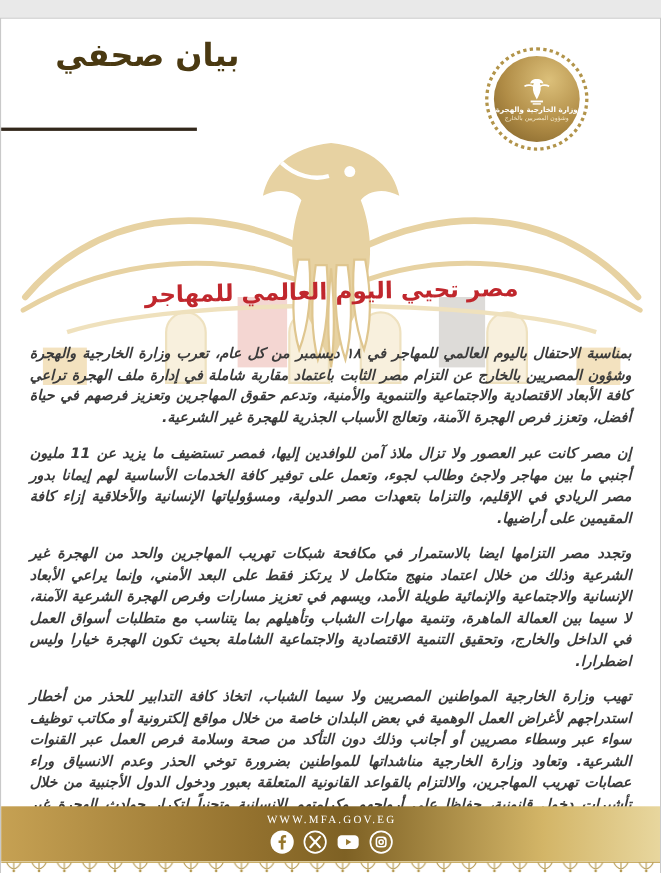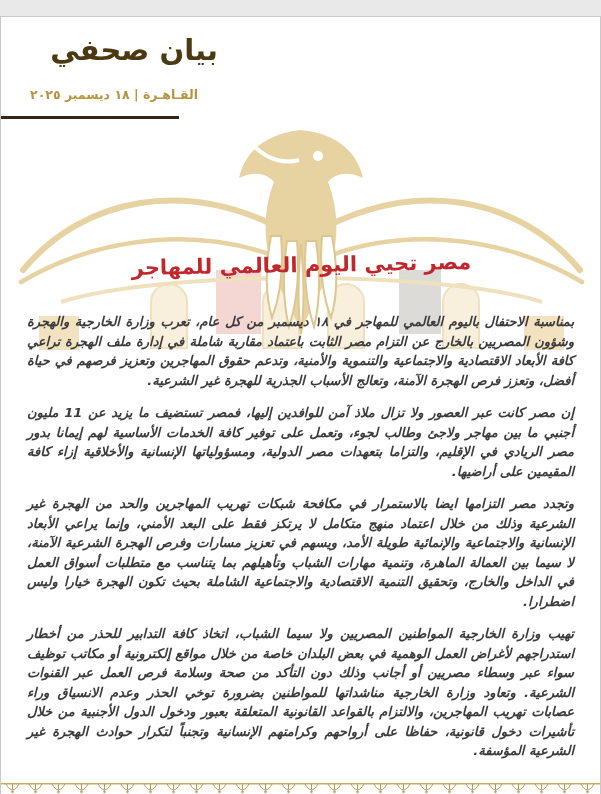--- a/index.html
+++ b/index.html
@@ -64,23 +64,34 @@
   .social-row svg{display:block;}
   
   .ornament{position:absolute;top:766px;left:0;width:601px;height:22px;z-index:3;}
 </style>
 </head>
 <body>
 
 <div class="page">
 
   <div class="press-title">بيان صحفي</div>
-  <div class="dateline">القـاهـرة | ١٨ ديسمبر ٢٠٢٥</div>
   <div class="header-rule"></div>
 
+  <div class="seal">
+    <div class="seal-inner">
+      <svg width="30" height="28" viewBox="0 0 32 30">
+        <path d="M16 3 C12 3 10 5 9.5 7.5 L13 7 C11.5 11 12 16 14.5 20 L16 23 L17.5 20 C20 16 20.5 11 19 7 L22.5 7.5 C22 5 20 3 16 3 Z" fill="#ffffff"></path>
+        <path d="M4 10 C8 8 13 9 15.5 12 M28 10 C24 8 19 9 16.5 12" stroke="#ffffff" stroke-width="1.6" fill="none"></path>
+        <rect x="10" y="24" width="12" height="1.8" fill="#ffffff"></rect>
+        <rect x="12" y="26.6" width="8" height="1.4" fill="#ffffff"></rect>
+      </svg>
+      <div class="seal-text1">وزارة الخارجية والهجرة</div>
+      <div class="seal-text2">وشؤون المصريين بالخارج</div>
+    </div>
+  </div>
 
   <svg class="watermark" viewBox="0 0 601 240" aria-hidden="true">
 
     <g opacity="0.85">
       <rect x="38" y="196" width="40" height="34" fill="#f2ddb5"></rect>
       <rect x="523" y="196" width="40" height="34" fill="#f2ddb5"></rect>
       <rect x="215" y="150" width="45" height="64" fill="#f3cfcb"></rect>
       <rect x="398" y="150" width="42" height="64" fill="#d8d5d2"></rect>
       <path d="M150 228 v-46 a18 18 0 0 1 36 0 v46 z" fill="#f7eed8" stroke="#ecdcb4" stroke-width="2"></path>
       <path d="M262 228 v-46 a18 18 0 0 1 36 0 v46 z" fill="#f7eed8" stroke="#ecdcb4" stroke-width="2"></path>
@@ -107,20 +118,43 @@
 
   <div class="headline">مصر تحيي اليوم العالمي للمهاجر</div>
 
   <div class="content">
     <p>بمناسبة الاحتفال باليوم العالمي للمهاجر في ١٨ ديسمبر من كل عام، تعرب وزارة الخارجية والهجرة وشؤون المصريين بالخارج عن التزام مصر الثابت باعتماد مقاربة شاملة في إدارة ملف الهجرة تراعي كافة الأبعاد الاقتصادية والاجتماعية والتنموية والأمنية، وتدعم حقوق المهاجرين وتعزيز فرصهم في حياة أفضل، وتعزز فرص الهجرة الآمنة، وتعالج الأسباب الجذرية للهجرة غير الشرعية.</p>
     <p>إن مصر كانت عبر العصور ولا تزال ملاذ آمن للوافدين إليها، فمصر تستضيف ما يزيد عن 11 مليون أجنبي ما بين مهاجر ولاجئ وطالب لجوء، وتعمل على توفير كافة الخدمات الأساسية لهم إيمانا بدور مصر الريادي في الإقليم، والتزاما بتعهدات مصر الدولية، ومسؤولياتها الإنسانية والأخلاقية إزاء كافة المقيمين على أراضيها.</p>
     <p>وتجدد مصر التزامها ايضا بالاستمرار في مكافحة شبكات تهريب المهاجرين والحد من الهجرة غير الشرعية وذلك من خلال اعتماد منهج متكامل لا يرتكز فقط على البعد الأمني، وإنما يراعي الأبعاد الإنسانية والاجتماعية والإنمائية طويلة الأمد، ويسهم في تعزيز مسارات وفرص الهجرة الشرعية الآمنة، لا سيما بين العمالة الماهرة، وتنمية مهارات الشباب وتأهيلهم بما يتناسب مع متطلبات أسواق العمل في الداخل والخارج، وتحقيق التنمية الاقتصادية والاجتماعية الشاملة بحيث تكون الهجرة خيارا وليس اضطرارا.</p>
     <p>تهيب وزارة الخارجية المواطنين المصريين ولا سيما الشباب، اتخاذ كافة التدابير للحذر من أخطار استدراجهم لأغراض العمل الوهمية في بعض البلدان خاصة من خلال مواقع إلكترونية أو مكاتب توظيف سواء عبر وسطاء مصريين أو أجانب وذلك دون التأكد من صحة وسلامة فرص العمل عبر القنوات الشرعية. وتعاود وزارة الخارجية مناشداتها للمواطنين بضرورة توخي الحذر وعدم الانسياق وراء عصابات تهريب المهاجرين، والالتزام بالقواعد القانونية المتعلقة بعبور ودخول الدول الأجنبية من خلال تأشيرات دخول قانونية، حفاظا على أرواحهم وكرامتهم الإنسانية وتجنباً لتكرار حوادث الهجرة غير الشرعية المؤسفة.</p>
   </div>
 
+  <div class="footer-band">
+    <a class="website" href="#">WWW.MFA.GOV.EG</a>
+    <div class="social-row">
+      <svg width="23" height="23" viewBox="0 0 24 24">
+        <circle cx="12" cy="12" r="11" fill="#ffffff"></circle>
+        <path d="M13.2 19 v-6 h2.1 l.4 -2.4 h-2.5 V9 c0 -.8 .4 -1.3 1.3 -1.3 h1.3 V5.5 c-.5 -.1 -1.3 -.1 -1.9 -.1 c-2 0 -3.2 1.2 -3.2 3.3 v1.9 H8.6 V13 h2.1 v6 z" fill="#96772f"></path>
+      </svg>
+      <svg width="23" height="23" viewBox="0 0 24 24">
+        <circle cx="12" cy="12" r="10.2" fill="none" stroke="#ffffff" stroke-width="1.6"></circle>
+        <path d="M7.5 7 L16.5 17 M16.5 7 L7.5 17" stroke="#ffffff" stroke-width="2" stroke-linecap="round"></path>
+      </svg>
+      <svg width="23" height="23" viewBox="0 0 24 24">
+        <rect x="2" y="5.5" width="20" height="13" rx="4" fill="#ffffff"></rect>
+        <path d="M10 9 l5 3 l-5 3 z" fill="#96772f"></path>
+      </svg>
+      <svg width="23" height="23" viewBox="0 0 24 24">
+        <circle cx="12" cy="12" r="10.2" fill="none" stroke="#ffffff" stroke-width="1.6"></circle>
+        <rect x="7.5" y="7.5" width="9" height="9" rx="2.6" fill="none" stroke="#ffffff" stroke-width="1.5"></rect>
+        <circle cx="12" cy="12" r="2" fill="none" stroke="#ffffff" stroke-width="1.4"></circle>
+        <circle cx="15.1" cy="8.9" r=".9" fill="#ffffff"></circle>
+      </svg>
+    </div>
+  </div>
 
   <svg class="ornament" viewBox="0 0 601 22" preserveAspectRatio="none" aria-hidden="true">
     <defs>
       <pattern id="lotus" width="23" height="22" patternUnits="userSpaceOnUse">
         <g stroke="#b3974e" fill="none" stroke-width="1">
           <path d="M11.5 1 v5.5"></path>
           <path d="M5 1 C7 5 9 6.5 11.5 7"></path>
           <path d="M18 1 C16 5 14 6.5 11.5 7"></path>
           <circle cx="11.5" cy="8.7" r="1.2" fill="#b3974e" stroke="none"></circle>
           <path d="M4 20.5 a7.5 6.5 0 0 1 15 0 z" fill="#f1e7cd"></path>

